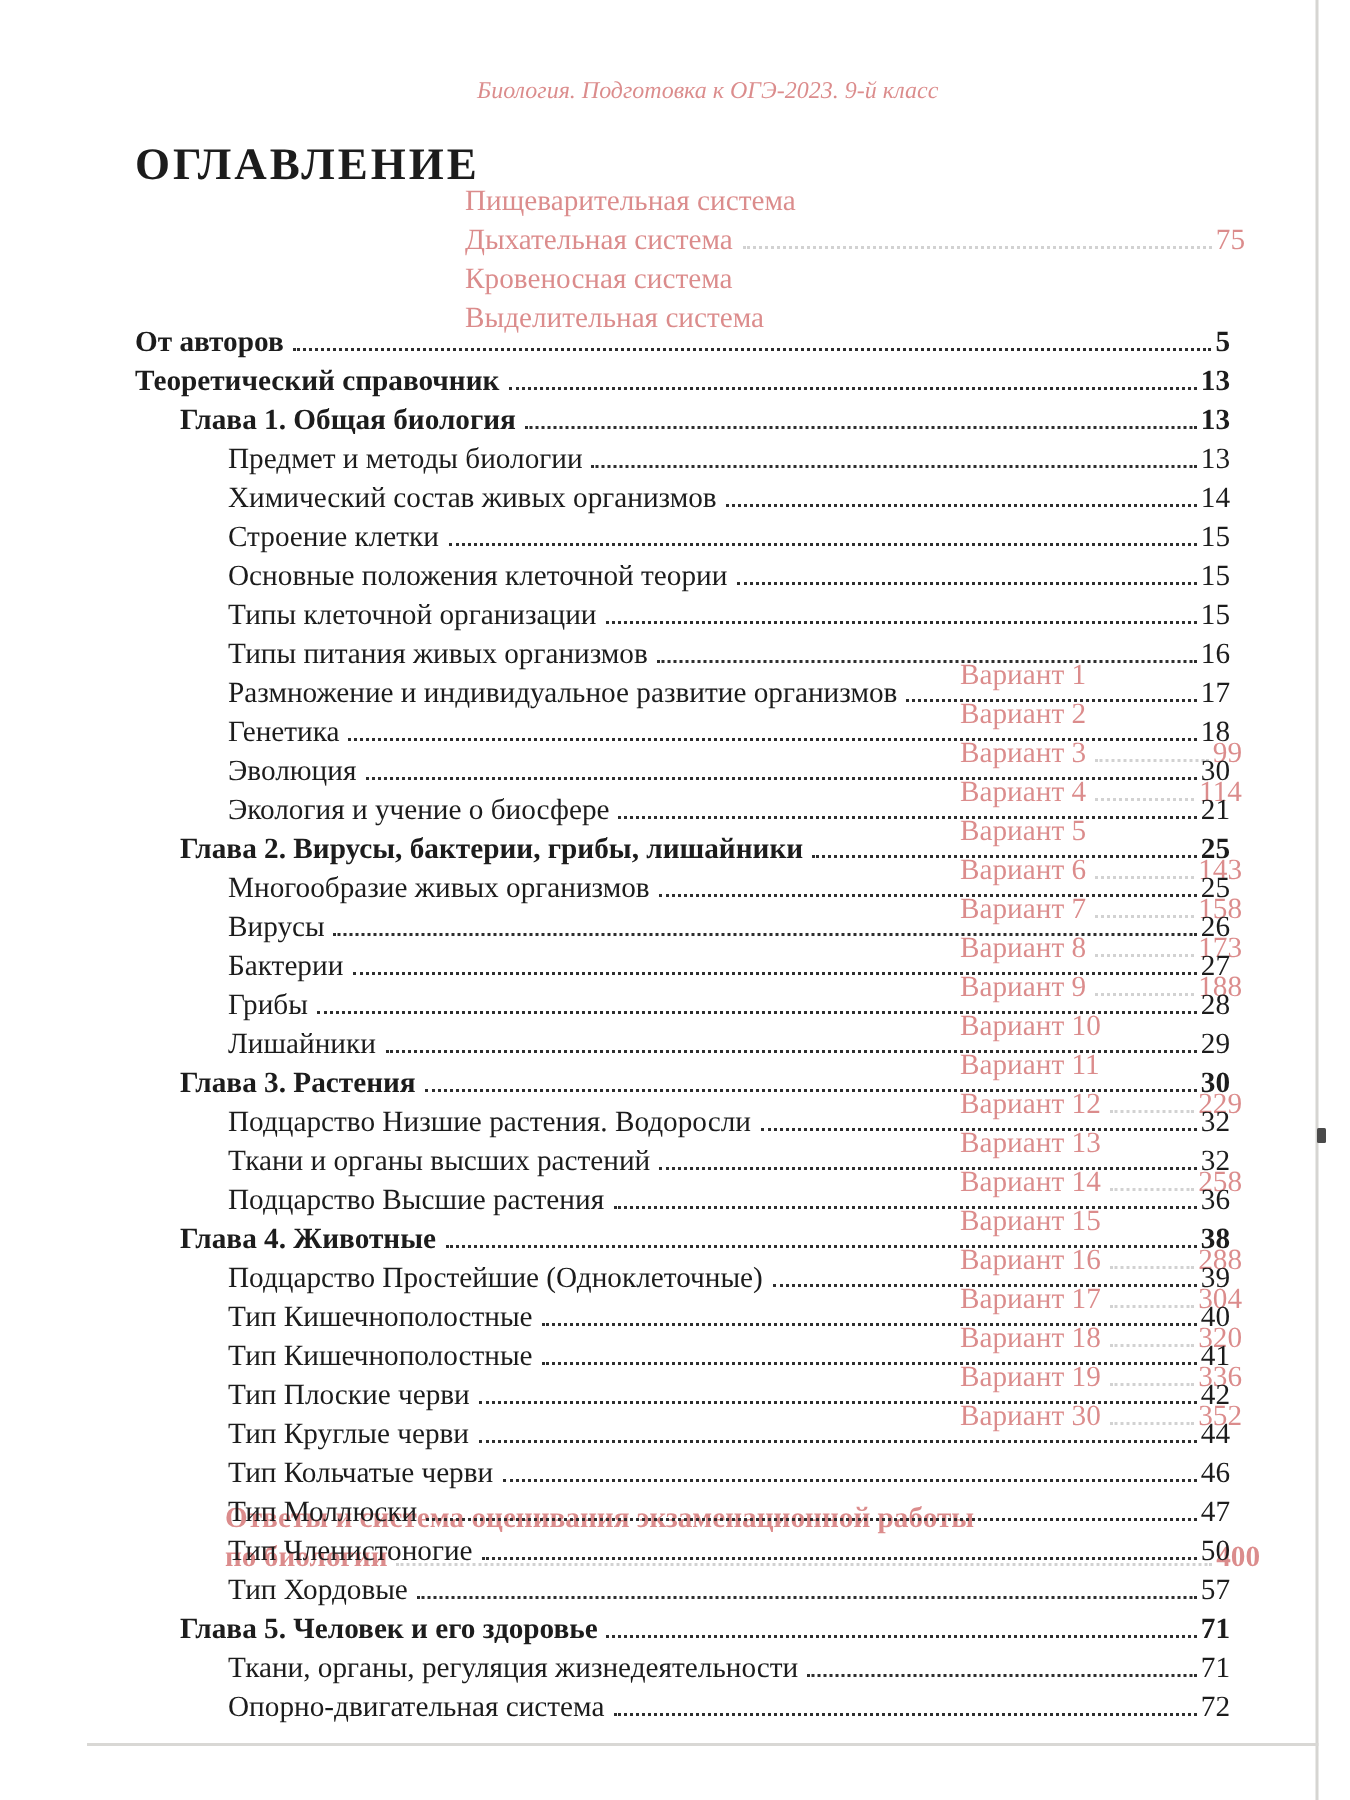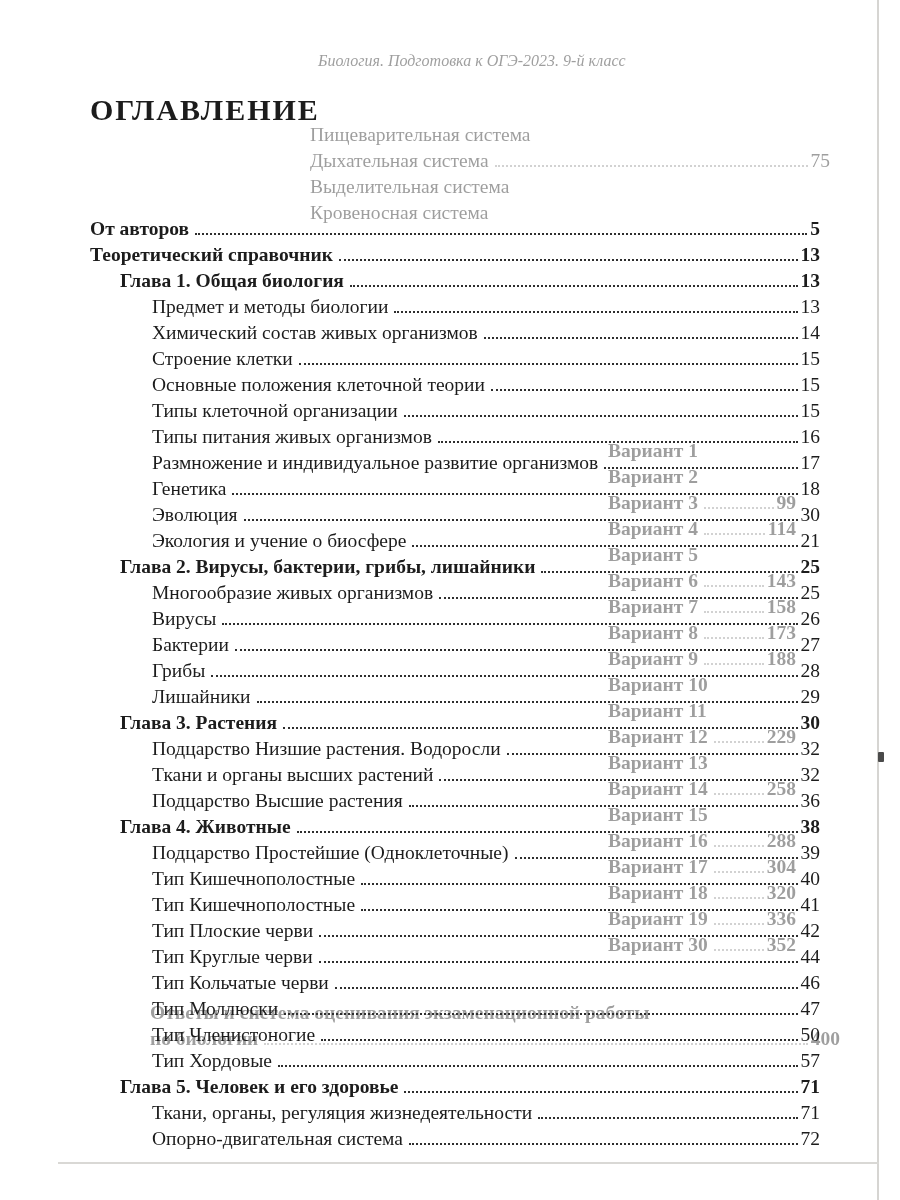--- a/index.html
+++ b/index.html
@@ -8,24 +8,24 @@
     background:#ffffff;
     font-family:"Liberation Serif","DejaVu Serif",serif;
     color:#1c1c1c;
   }
   
   .edge-right{position:absolute;top:0;bottom:0;right:21px;width:2px;background:#d6d5d2;}
   .edge-bottom{position:absolute;left:58px;right:21px;bottom:36px;height:2px;background:#d9d8d5;}
   .scan-tick{position:absolute;right:16px;top:752px;width:6px;height:10px;background:#4a4a4a;border-radius:1px;}
 
   
-  .bleed{position:absolute;color:#404040;opacity:.5;filter:blur(.3px);pointer-events:none;}
+  .bleed{position:absolute;color:#b91c1c;opacity:.5;filter:blur(.3px);pointer-events:none;}
   .bleed-header{left:318px;top:52px;width:420px;font-style:italic;font-size:16px;white-space:nowrap;}
   .bleed-top{left:310px;top:122px;width:520px;font-size:19px;line-height:27px;}
-  .bleed-variants{left:608px;top:438px;width:188px;font-size:18px;line-height:28px;font-weight:bold;}
+  .bleed-variants{left:640px;top:438px;width:188px;font-size:18px;line-height:28px;}
   .bleed-bottom{left:150px;top:1000px;width:690px;font-size:19px;line-height:27px;font-weight:700;}
   .bleed .row .dots{border-bottom:2px dotted #a6a6a6;}
 
   
   .toc{position:absolute;left:90px;right:80px;top:92px;}
   .toc-title{
     font-size:30px;font-weight:700;letter-spacing:2px;
     margin:0 0 88px 0;line-height:36px;
   }
   .row{display:flex;align-items:baseline;font-size:19.5px;line-height:26px;}
@@ -48,24 +48,24 @@
 <div class="bleed bleed-top">
     <div class="row">
       <span class="label">Пищеварительная система</span>
     </div>
     <div class="row">
       <span class="label">Дыхательная система</span>
       <span class="dots"></span>
       <span class="pagenum">75</span>
     </div>
     <div class="row">
+      <span class="label">Кровеносная система</span>
+    </div>
+    <div class="row">
       <span class="label">Выделительная система</span>
-    </div>
-    <div class="row">
-      <span class="label">Кровеносная система</span>
     </div>
   </div>
 <div class="bleed bleed-variants">
     <div class="row">
       <span class="label">Вариант 1</span>
     </div>
     <div class="row">
       <span class="label">Вариант 2</span>
     </div>
     <div class="row">

